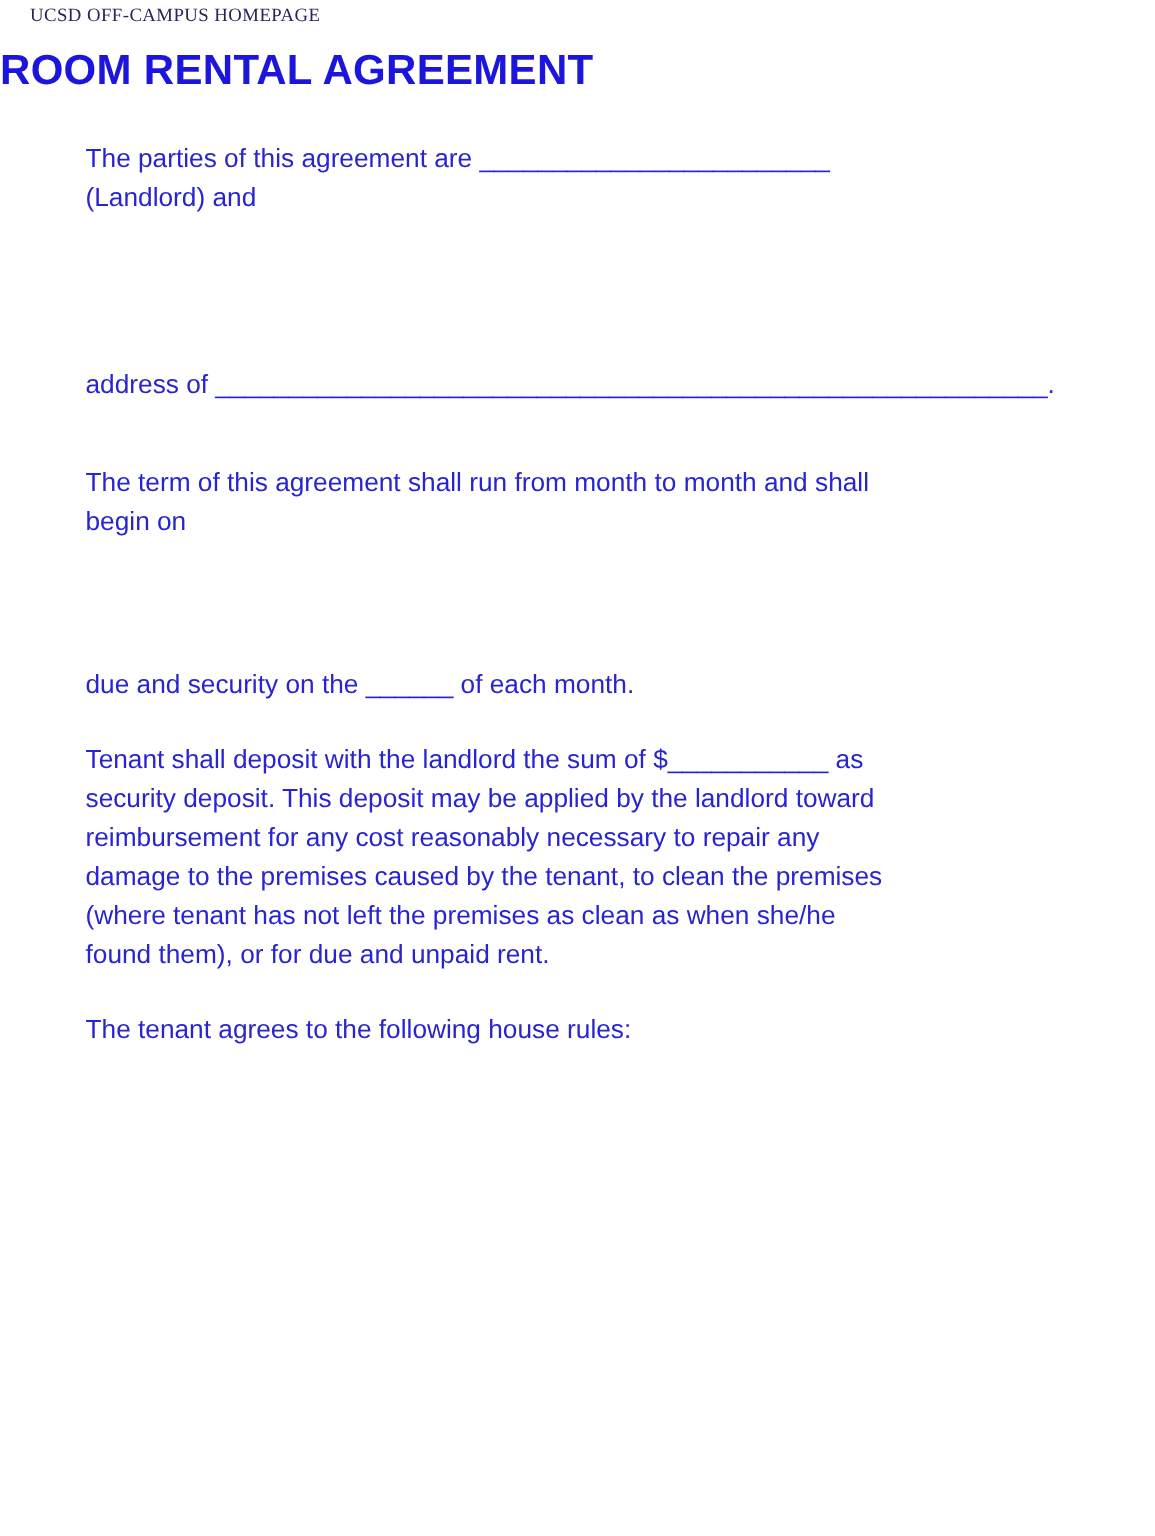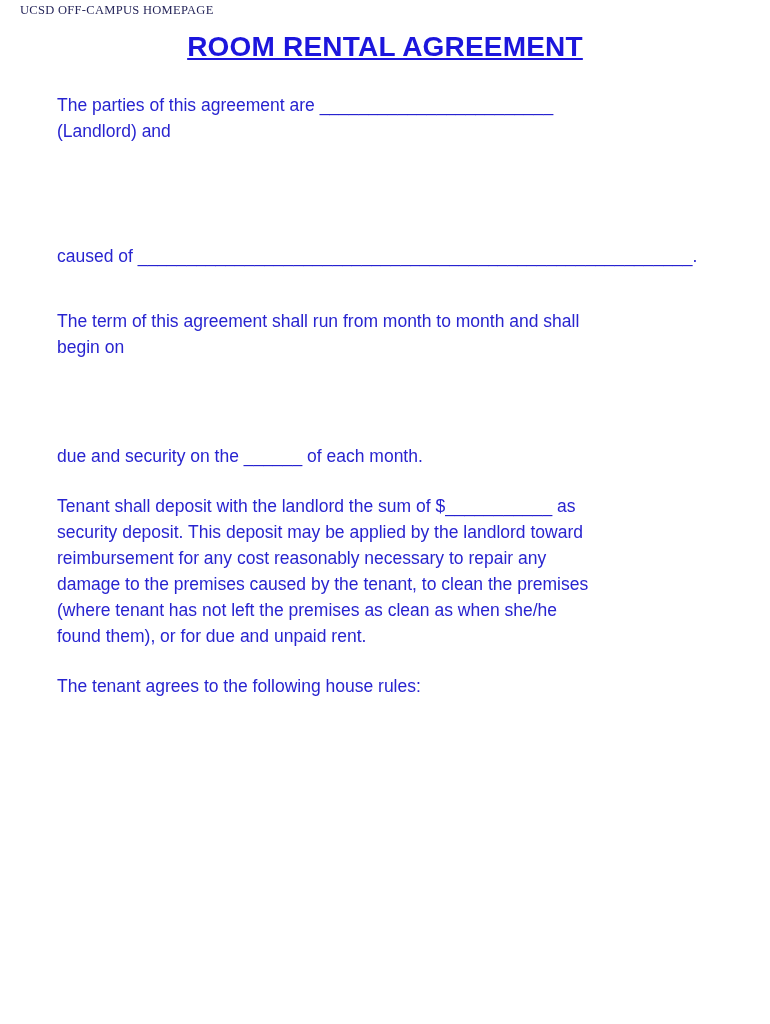--- a/index.html
+++ b/index.html
@@ -23,27 +23,25 @@
     font-size: 12.5px;
     letter-spacing: 0.3px;
     color: var(--masthead-ink, #26265a);
     white-space: nowrap;
   }
   .doc-title {
     position: absolute;
     top: 30px;
     left: 0;
     right: 0;
-    text-align: center;
     font-size: 28px;
     line-height: 34px;
     font-weight: bold;
     color: var(--title-blue, #1c16dd);
     letter-spacing: 0.2px;
-    text-decoration: underline;
   }
   .para {
     position: absolute;
     left: 57px;
     width: 690px;
     font-size: 17.5px;
     line-height: 26px;
     color: var(--body-blue, #2824d0);
     white-space: pre-line;
   }
@@ -84,21 +82,21 @@
 <div class="page">
 
   <div class="masthead">UCSD OFF-CAMPUS HOMEPAGE</div>
 
   <div class="doc-title">ROOM RENTAL AGREEMENT</div>
 
   <div class="para p-parties">The parties of this agreement are ________________________
 (Landlord) and</div>
 
 
-  <div class="para p-address">caused of _________________________________________________________.</div>
+  <div class="para p-address">address of _________________________________________________________.</div>
 
   <div class="para p-term">The term of this agreement shall run from month to month and shall
 begin on</div>
 
 
   <div class="para p-due">due and security on the ______ of each month.</div>
 
   <div class="para p-deposit">Tenant shall deposit with the landlord the sum of $___________ as
 security deposit. This deposit may be applied by the landlord toward
 reimbursement for any cost reasonably necessary to repair any

